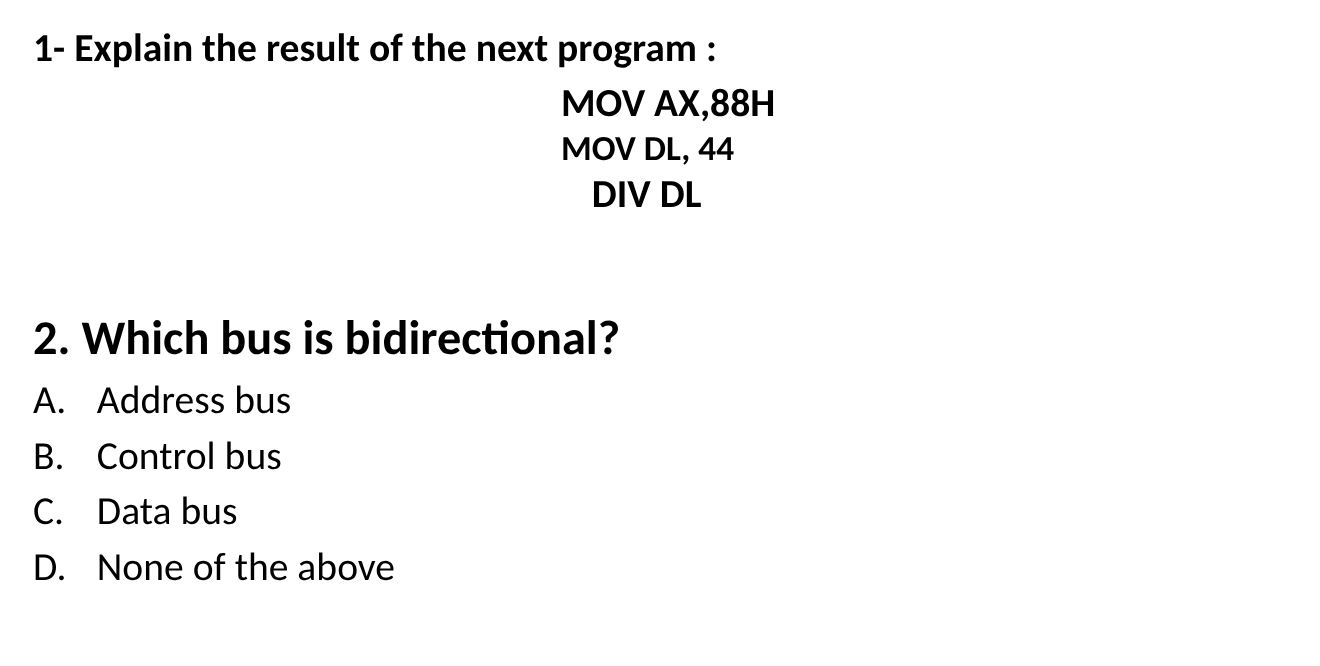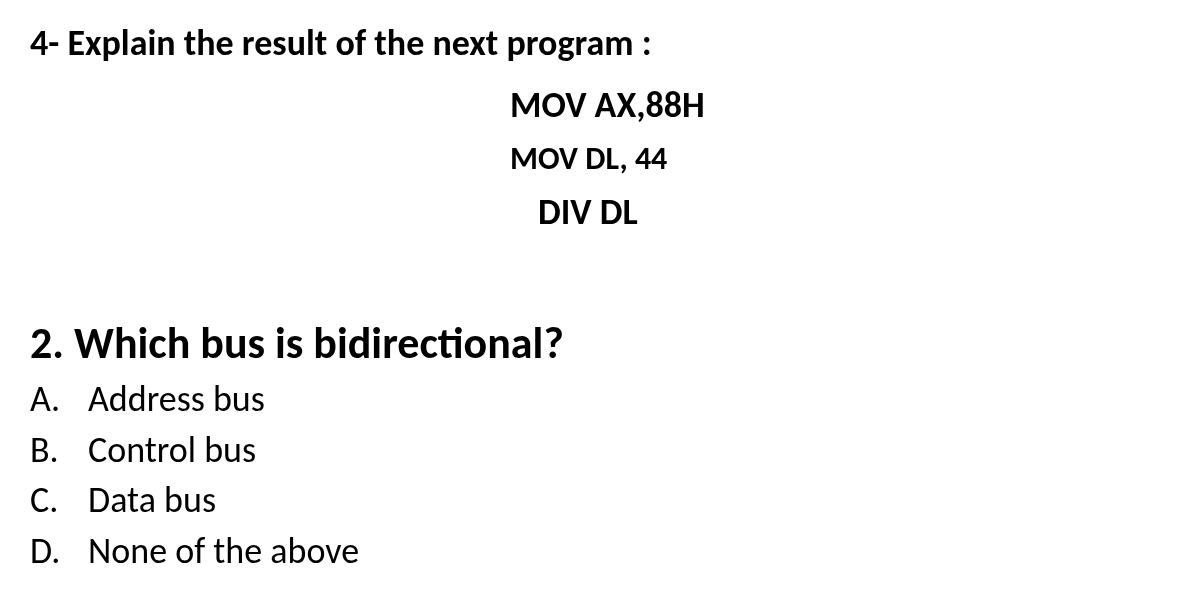--- a/index.html
+++ b/index.html
@@ -18,21 +18,20 @@
     }
     .question1-prompt {
       font-size: 36px;
       font-weight: bold;
       line-height: 1.3;
       margin-bottom: 4px;
     }
     .code-line {
       text-align: left;
       display: inline-block;
-      margin-top: 12px;
     }
     .code-line-wrapper {
       text-align: left;
     }
     .c1 { padding-left: 480px; }
     .c2 { padding-left: 480px; }
     .c3 { padding-left: 508px; }
     .question2-prompt {
       font-size: 44px;
       font-weight: bold;
@@ -48,21 +47,21 @@
       margin-bottom: 2px;
     }
     .option-letter {
       width: 58px;
       flex-shrink: 0;
     }
   </style>
 </head>
 <body>
 
-<div class="question1-prompt">4- Explain the result of the next program :</div>
+<div class="question1-prompt">1- Explain the result of the next program :</div>
 
 <div>
   <div class="code-line-wrapper c1"><span class="code-line" style="font-size:36px;font-weight:bold;">MOV AX,88H</span></div>
   <div class="code-line-wrapper c2"><span class="code-line" style="font-size:32px;font-weight:bold;">MOV DL, 44</span></div>
   <div class="code-line-wrapper c3"><span class="code-line" style="font-size:36px;font-weight:bold;text-align:center;">DIV DL</span></div>
 </div>
 
 <div style="height:80px;"></div>
 
 <div class="question2-prompt">2. Which bus is bidirectional?</div>

